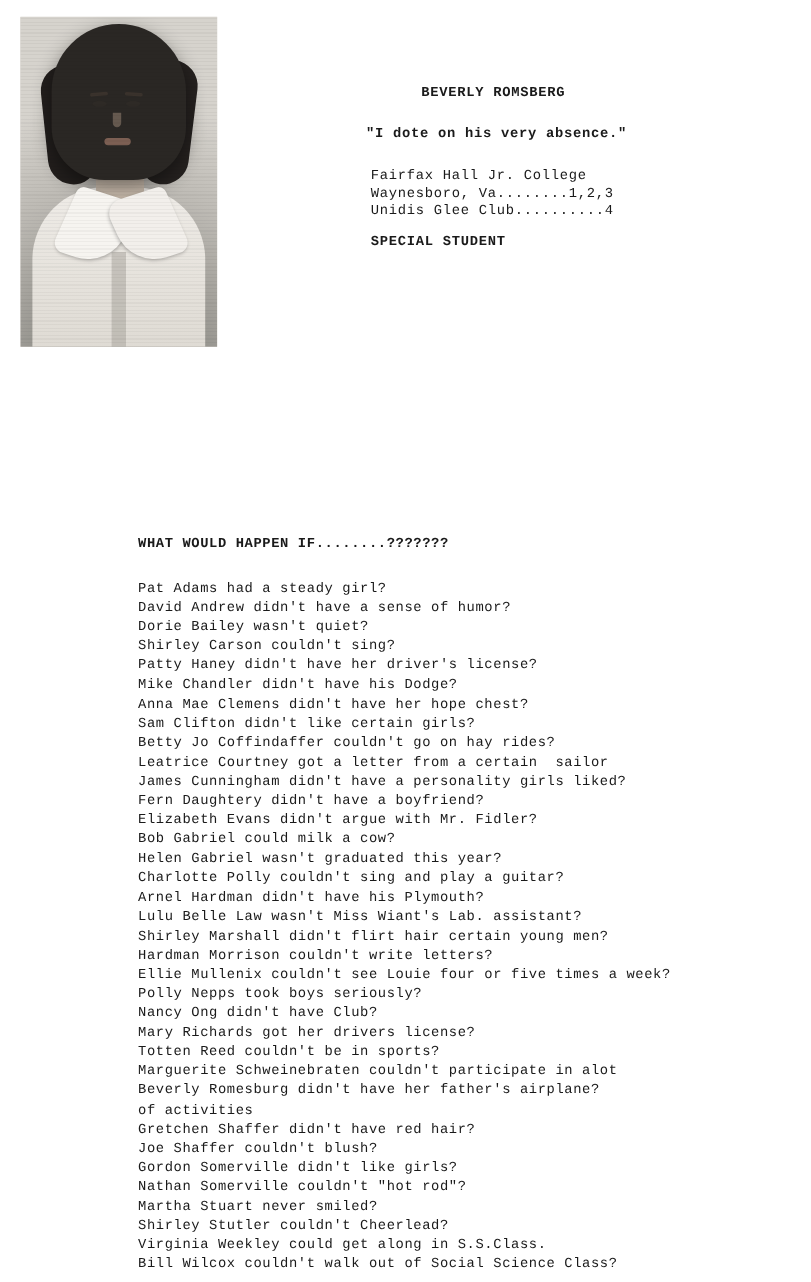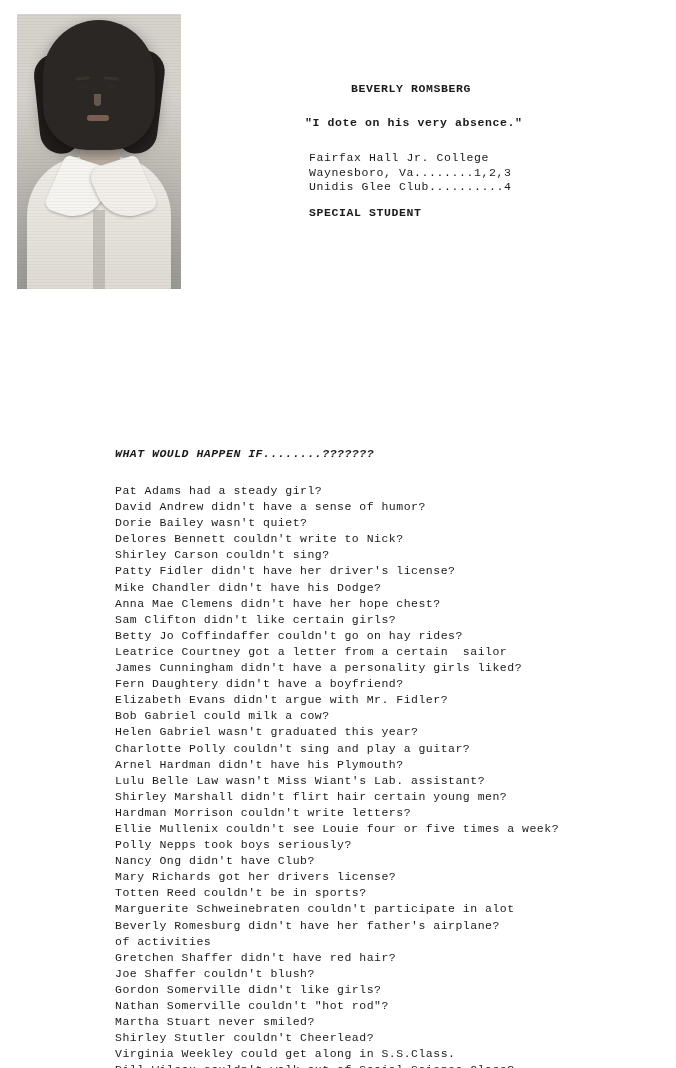--- a/index.html
+++ b/index.html
@@ -162,21 +162,21 @@
     inset: 0;
     background-image:
       repeating-linear-gradient(0deg, rgba(0,0,0,0.035) 0 1px, rgba(255,255,255,0) 1px 3px);
     mix-blend-mode: multiply;
   }
 
   
   .header-block {
     position: absolute;
     left: 305px;
-    top: 83px;
+    top: 72px;
     width: 340px;
     font-size: 11.5px;
     letter-spacing: 0.6px;
     line-height: 1;
   }
   .hdr-name {
     font-weight: bold;
     margin-left: 46px;
     margin-bottom: 22px;
     white-space: pre;
@@ -207,21 +207,20 @@
     left: 115px;
     top: 447px;
     width: 560px;
     font-size: 11.5px;
     letter-spacing: 0.5px;
   }
   .list-title {
     font-weight: bold;
     white-space: pre;
     margin-bottom: 23px;
-    font-style: italic;
   }
   .list-lines div {
     white-space: pre;
     line-height: 16.1px;
   }
 </style>
 </head>
 <body>
 
 <div class="portrait">
@@ -254,23 +253,22 @@
   </div>
   <div class="hdr-special">SPECIAL STUDENT</div>
 </div>
 
 <div class="list-block">
   <div class="list-title">WHAT WOULD HAPPEN IF........???????</div>
   <div class="list-lines">
     <div>Pat Adams had a steady girl?</div>
     <div>David Andrew didn't have a sense of humor?</div>
     <div>Dorie Bailey wasn't quiet?</div>
-    <div>Delores Bennett couldn't write to Nick?</div>
     <div>Shirley Carson couldn't sing?</div>
-    <div>Patty Fidler didn't have her driver's license?</div>
+    <div>Patty Haney didn't have her driver's license?</div>
     <div>Mike Chandler didn't have his Dodge?</div>
     <div>Anna Mae Clemens didn't have her hope chest?</div>
     <div>Sam Clifton didn't like certain girls?</div>
     <div>Betty Jo Coffindaffer couldn't go on hay rides?</div>
     <div>Leatrice Courtney got a letter from a certain  sailor</div>
     <div>James Cunningham didn't have a personality girls liked?</div>
     <div>Fern Daughtery didn't have a boyfriend?</div>
     <div>Elizabeth Evans didn't argue with Mr. Fidler?</div>
     <div>Bob Gabriel could milk a cow?</div>
     <div>Helen Gabriel wasn't graduated this year?</div>

